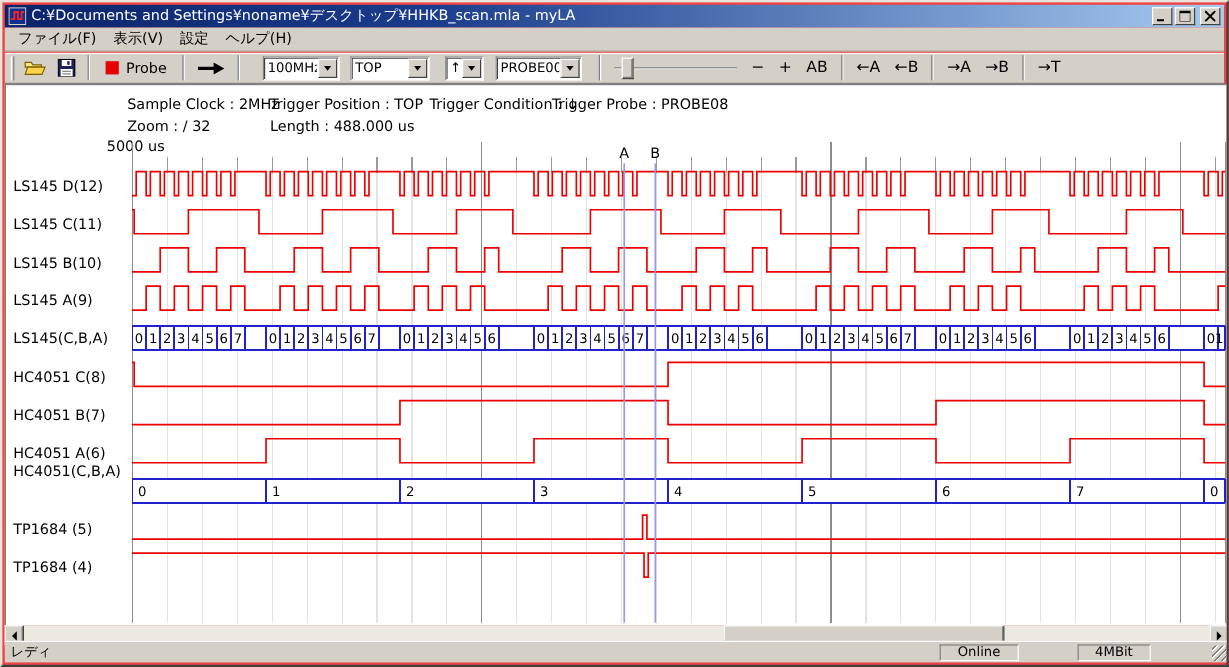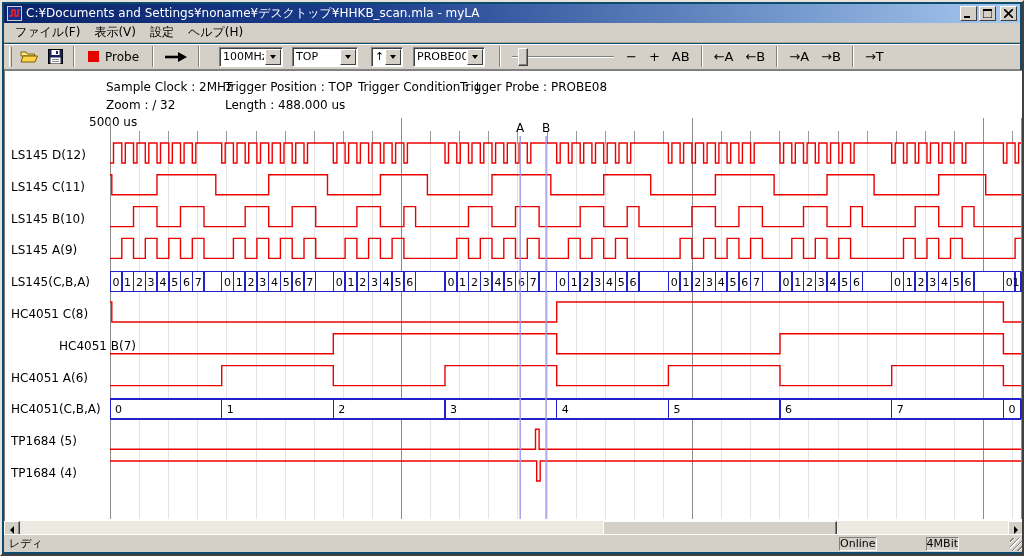--- a/index.html
+++ b/index.html
@@ -1,17 +1,17 @@
 <!DOCTYPE html>
 <html><head>
 <meta charset="utf-8">
 <style>
   html,body{margin:0;padding:0;background:#777;}
   *{box-sizing:border-box;font-family:"DejaVu Sans","Liberation Sans",sans-serif;}
-  .window{position:relative;width:1024px;height:556px;background:#0c4a6e;
+  .window{position:relative;width:1024px;height:556px;background:#ef4444;
     border:2px solid;border-color:#e8e4dc #404040 #404040 #e8e4dc;overflow:hidden;}
   
   .titlebar{position:absolute;left:2px;top:2px;right:2px;height:19px;
     background:linear-gradient(90deg,#0a246a,#1a3c8c 35%,#a6caf0);display:flex;align-items:center;padding:0 3px;}
   .title-icon{width:15px;height:15px;margin-right:4px;flex:0 0 auto;}
   .title-text{color:#fff;font-size:12px;white-space:nowrap;overflow:hidden;flex:1;}
   .cap-btn{width:17px;height:15px;background:#d4d0c8;border:1px solid;border-color:#fff #404040 #404040 #fff;
     margin-left:2px;display:flex;align-items:center;justify-content:center;flex:0 0 auto;}
   .cap-btn svg{display:block;}
   
@@ -51,21 +51,21 @@
   .sb-left{left:0;} .sb-right{right:0;}
   .tri-l{width:0;height:0;border:4px solid transparent;border-right:4px solid #000;margin-left:-4px;}
   .tri-r{width:0;height:0;border:4px solid transparent;border-left:4px solid #000;margin-right:-4px;}
   .sb-thumb{position:absolute;left:599px;top:0;width:234px;height:17px;background:#d4d0c8;
     border:1px solid;border-color:#fff #404040 #404040 #fff;box-shadow:inset -1px -1px 0 #808080;}
   
   .statusbar{position:absolute;left:2px;bottom:2px;width:1020px;height:18px;background:#d4d0c8;
     border-top:1px solid #fff;display:flex;align-items:center;font-size:11px;gap:46px;}
   .status-ready{flex:1;padding-left:5px;}
   .status-cell{height:14px;border:1px solid;border-color:#808080 #fff #fff #808080;
-    padding:0 0;margin-right:3px;display:flex;align-items:center;text-align:right;}
+    padding:0 14px;margin-right:3px;display:flex;align-items:center;text-align:right;}
   .resize-grip{width:13px;height:13px;margin:2px 1px 0 2px;
     background:repeating-linear-gradient(135deg,transparent 0 2px,#808080 2px 3px,#fff 3px 4px);}
 </style>
 </head>
 <body>
 
 <div class="window">
 
   <div class="titlebar">
     <svg class="title-icon" viewBox="0 0 15 15">
@@ -180,23 +180,23 @@
     <span class="info-text" style="left:101px;top:27px">Zoom : /  32</span>
     <span class="info-text" style="left:220px;top:27px">Length : 488.000 us</span>
     <span class="info-text" style="left:84px;top:44px">5000 us</span>
     <div id="label-col">
         <div class="sig-label" style="top: 77px;">LS145 D(12)</div>
         <div class="sig-label" style="top: 109px;">LS145 C(11)</div>
         <div class="sig-label" style="top: 141px;">LS145 B(10)</div>
         <div class="sig-label" style="top: 172px;">LS145 A(9)</div>
         <div class="sig-label" style="top: 204px;">LS145(C,B,A)</div>
         <div class="sig-label" style="top: 236px;">HC4051 C(8)</div>
-        <div class="sig-label" style="top: 268px; margin-left: 48px;">HC4051 B(7)</div>
+        <div class="sig-label" style="top: 268px;">HC4051 B(7)</div>
         <div class="sig-label" style="top: 300px;">HC4051 A(6)</div>
-        <div class="sig-label" style="top: 331px;">HC4051(C,B,A)</div>
+        <div class="sig-label" style="top: 315px;">HC4051(C,B,A)</div>
         <div class="sig-label" style="top: 363px;">TP1684 (5)</div>
         <div class="sig-label" style="top: 395px;">TP1684 (4)</div>
       </div>
     <svg id="wave" width="912" height="402">
         <line x1="0.5" y1="0" x2="0.5" y2="401" stroke="#8c8c8c" stroke-width="1" shape-rendering="crispEdges"></line>
         <line x1="29.6" y1="13" x2="29.6" y2="26" stroke="#9a9a9a" stroke-width="1" shape-rendering="crispEdges"></line>
         <line x1="29.6" y1="26" x2="29.6" y2="401" stroke="#e3e3e3" stroke-width="1" shape-rendering="crispEdges"></line>
         <line x1="58.7" y1="13" x2="58.7" y2="26" stroke="#9a9a9a" stroke-width="1" shape-rendering="crispEdges"></line>
         <line x1="58.7" y1="26" x2="58.7" y2="401" stroke="#e3e3e3" stroke-width="1" shape-rendering="crispEdges"></line>
         <line x1="87.80000000000001" y1="13" x2="87.80000000000001" y2="26" stroke="#9a9a9a" stroke-width="1" shape-rendering="crispEdges"></line>

